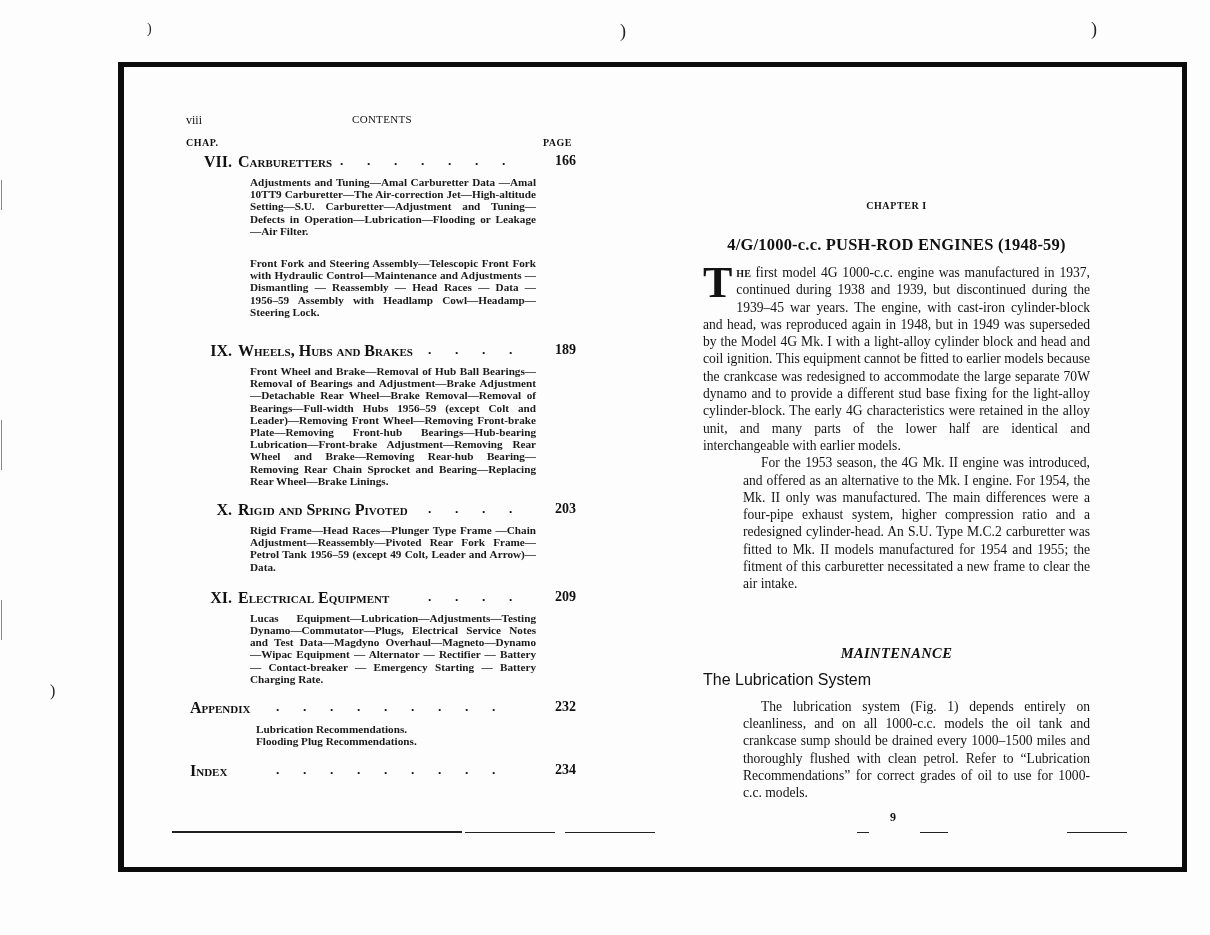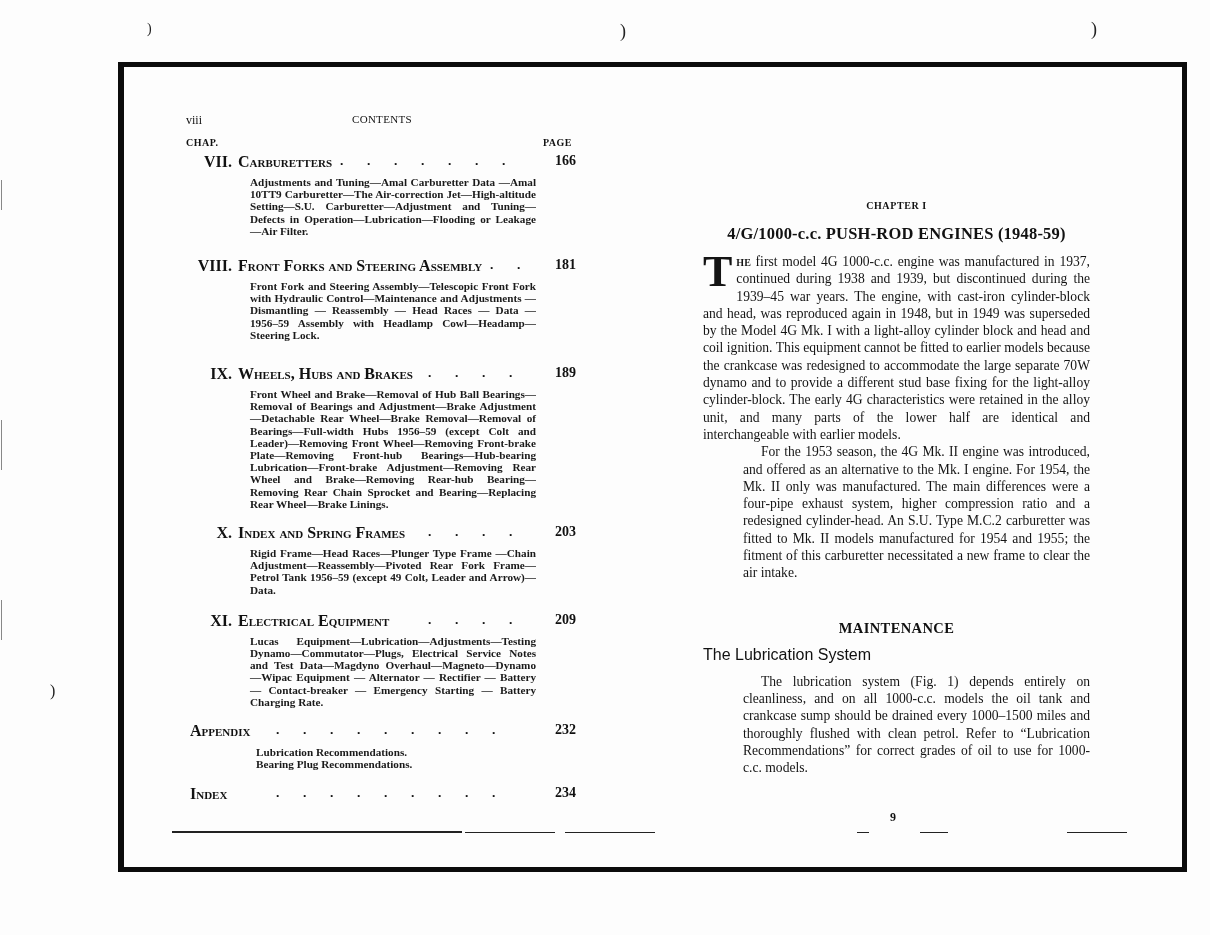--- a/index.html
+++ b/index.html
@@ -32,33 +32,33 @@
     .pno { position: absolute; right: 0; top: 0; font-size: 14px; }
     .desc {
       margin-left: 64px; width: 286px; font-size: 11.2px; line-height: 12.2px;
       font-weight: bold; text-align: justify; color: #1a1a1a;
     }
     .bare .ttl { left: 4px; }
 
     
     .right { position: absolute; left: 703px; top: 200px; width: 387px; }
     .chap-label { text-align: center; font-size: 10px; font-weight: bold; letter-spacing: 0.6px; }
-    .chap-title { text-align: center; font-size: 16.5px; font-weight: bold; margin-top: 13px; letter-spacing: 0.2px; }
+    .chap-title { text-align: center; font-size: 16.5px; font-weight: bold; margin-top: 24px; letter-spacing: 0.2px; }
     .body-text {
       font-size: 13.6px; line-height: 17.3px; text-align: justify; margin: 0;
       color: #141414;
     }
     .p1 { margin-top: 9px; }
     .dropcap {
       float: left; font-size: 44px; line-height: 34px; font-weight: bold;
       margin: 2px 4px 0 0; padding: 0;
     }
     .sc { font-variant: small-caps; font-weight: bold; }
     .indent { text-indent: 18px; margin-left: 40px; }
-    .maint { text-align: center; font-size: 14.5px; font-weight: bold; margin-top: 38px; letter-spacing: 0.4px; }
+    .maint { text-align: center; font-size: 14.5px; font-weight: bold; margin-top: 52px; letter-spacing: 0.4px; font-style: italic; }
     .subhead { font-family: "Liberation Sans", "DejaVu Sans", sans-serif; font-size: 16px; font-weight: normal; margin-top: 9px; }
     .p4 { margin-top: 9px; }
     .folio { position: absolute; left: 890px; top: 810px; font-size: 12px; font-weight: bold; }
 
     .rule { position: absolute; height: 2px; background: #222; }
   </style>
 </head>
 <body>
 
 <span class="stray" style="left:147px;top:22px;font-size:14px;">)</span>
@@ -85,43 +85,37 @@
     <div class="entry-line">
       <span class="num" style="left:-2px;">VII.</span>
       <span class="ttl">Carburetters</span>
       <span class="dots" style="left:154px;">.       .       .       .       .       .       .</span>
       <span class="pno">166</span>
     </div>
     <div class="desc" style="margin-top:3px;">Adjustments and Tuning—Amal Carburetter Data —Amal 10TT9 Carburetter—The Air-correction Jet—High-altitude Setting—S.U. Carburetter—Adjustment and Tuning—Defects in Operation—Lubrication—Flooding or Leakage—Air Filter.</div>
   </div>
 
   <div class="entry" style="margin-top:20px;">
-    <div class="entry-line">
-      <span class="num" style="left:-2px;">VIII.</span>
-      <span class="ttl">Front Forks and Steering Assembly</span>
-      <span class="dots" style="left:304px;">.       .</span>
-      <span class="pno">181</span>
-    </div>
     <div class="desc" style="margin-top:3px;">Front Fork and Steering Assembly—Telescopic Front Fork with Hydraulic Control—Maintenance and Adjustments — Dismantling — Reassembly — Head Races — Data — 1956–59 Assembly with Headlamp Cowl—Headamp—Steering Lock.</div>
   </div>
 
   <div class="entry" style="margin-top:24px;">
     <div class="entry-line">
       <span class="num" style="left:-2px;">IX.</span>
       <span class="ttl">Wheels, Hubs and Brakes</span>
       <span class="dots" style="left:242px;">.       .       .       .</span>
       <span class="pno">189</span>
     </div>
     <div class="desc" style="margin-top:3px;">Front Wheel and Brake—Removal of Hub Ball Bearings—Removal of Bearings and Adjustment—Brake Adjustment—Detachable Rear Wheel—Brake Removal—Removal of Bearings—Full-width Hubs 1956–59 (except Colt and Leader)—Removing Front Wheel—Removing Front-brake Plate—Removing Front-hub Bearings—Hub-bearing Lubrication—Front-brake Adjustment—Removing Rear Wheel and Brake—Removing Rear-hub Bearing—Removing Rear Chain Sprocket and Bearing—Replacing Rear Wheel—Brake Linings.</div>
   </div>
 
   <div class="entry" style="margin-top:14px;">
     <div class="entry-line">
       <span class="num" style="left:-2px;">X.</span>
-      <span class="ttl">Index and Spring Frames</span>
+      <span class="ttl">Rigid and Spring Pivoted</span>
       <span class="dots" style="left:242px;">.       .       .       .</span>
       <span class="pno">203</span>
     </div>
     <div class="desc" style="margin-top:3px;">Rigid Frame—Head Races—Plunger Type Frame —Chain Adjustment—Reassembly—Pivoted Rear Fork Frame—Petrol Tank 1956–59 (except 49 Colt, Leader and Arrow)—Data.</div>
   </div>
 
   <div class="entry" style="margin-top:16px;">
     <div class="entry-line">
       <span class="num" style="left:-2px;">XI.</span>
       <span class="ttl">Electrical Equipment</span>
@@ -132,21 +126,21 @@
   </div>
 
   <div class="entry bare" style="margin-top:14px;">
     <div class="entry-line">
       <span class="ttl">Appendix</span>
       <span class="dots" style="left:90px;">.       .       .       .       .       .       .       .       .</span>
       <span class="pno">232</span>
     </div>
     <div class="desc" style="margin-left:70px;margin-top:4px;text-align:left;">
       <div>Lubrication Recommendations.</div>
-      <div>Bearing Plug Recommendations.</div>
+      <div>Flooding Plug Recommendations.</div>
     </div>
   </div>
 
   <div class="entry bare" style="margin-top:14px;">
     <div class="entry-line">
       <span class="ttl">Index</span>
       <span class="dots" style="left:90px;">.       .       .       .       .       .       .       .       .</span>
       <span class="pno">234</span>
     </div>
   </div>

